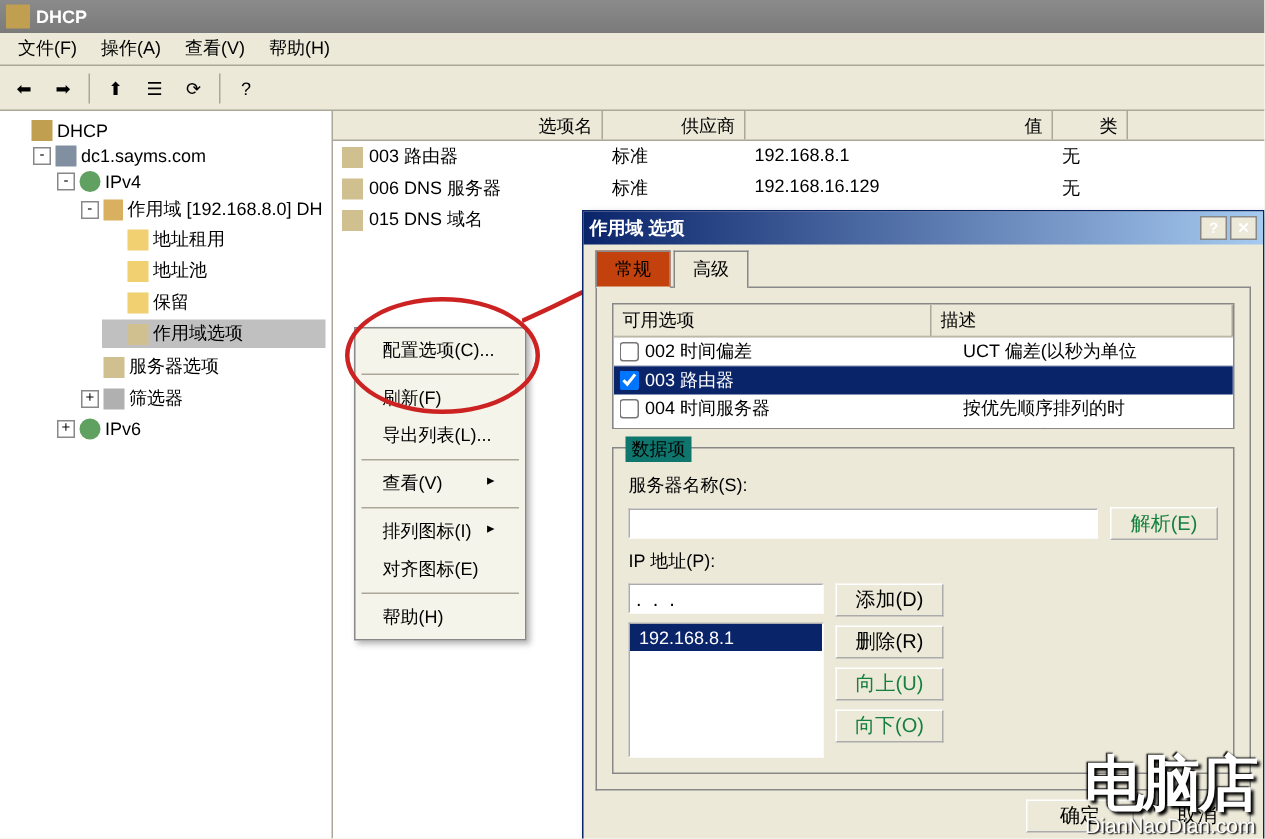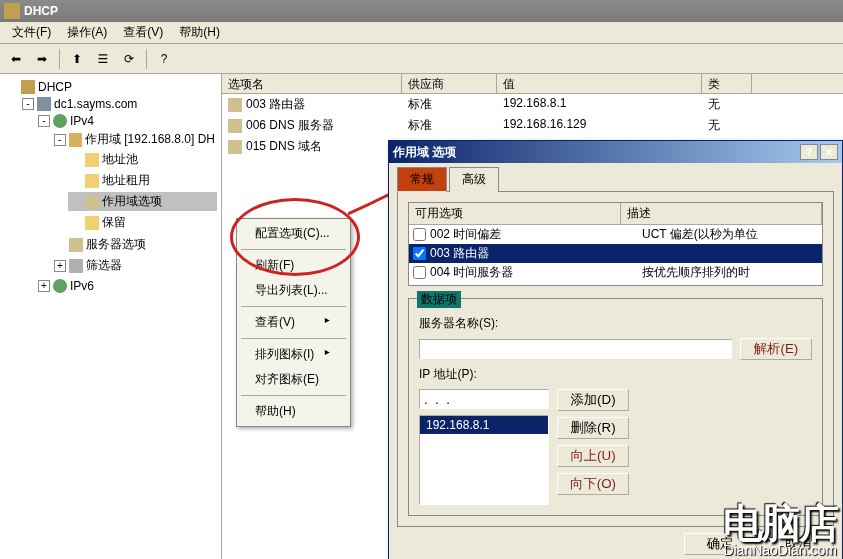--- a/index.html
+++ b/index.html
@@ -36,21 +36,21 @@
 .ico-dhcp { background: #c0a050; }
 .ico-server { background: #8090a0; }
 .ico-ipv4 { background: #60a060; border-radius: 50%; }
 .ico-ipv6 { background: #60a060; border-radius: 50%; }
 .ico-scope { background: #d8b060; }
 .ico-folder { background: #f0d070; }
 .ico-options { background: #d0c090; }
 .ico-filter { background: #b0b0b0; }
 
 
-.lv-header { display: flex; background: #ece9d8; border-bottom: 1px solid #aca899; height: 20px; }
+.lv-header { display: flex; background: #ece9d8; border-bottom: 1px solid #aca899; height: 20px; text-align: right; }
 .lv-header .col { border-right: 1px solid #aca899; padding: 2px 6px; }
 .lv-body { }
 .lv-row { display: flex; padding: 1px 0; }
 .lv-row .cell { padding: 1px 6px; }
 .col-name { width: 180px; }
 .col-vendor { width: 95px; }
 .col-value { width: 205px; }
 .col-type { width: 50px; }
 .lv-row .ico { width: 14px; height: 14px; display: inline-block; background: #d0c090; margin-right: 4px; vertical-align: middle; }
 
@@ -80,21 +80,21 @@
 .oc-name { width: 212px; }
 .oc-desc { flex: 1; }
 
 .groupbox { border: 1px solid #888; padding: 10px; margin-top: 12px; position: relative; }
 .groupbox > .gb-title { position: absolute; top: -8px; left: 8px; background: #0f766e; padding: 0 4px; }
 .field-row { display: flex; align-items: center; margin: 6px 0; gap: 8px; }
 .field-row label { width: 110px; }
 .text-input { border: 1px inset #fff; background: #fff; height: 20px; padding: 0 4px; flex: 1; }
 .text-input.ip { width: 130px; flex: none; background: #fff; }
 .btn { min-width: 72px; height: 22px; background: #ece9d8; border: 1px outset #fff; padding: 0 10px; cursor: pointer; }
-.btn:disabled { color: #7f1d1d; }
+.btn:disabled { color: #15803d; }
 .ip-list { border: 1px inset #fff; background: #fff; width: 130px; height: 90px; }
 .ip-list .ipitem { padding: 2px 6px; }
 .ip-list .ipitem.sel { background: #0a246a; color: #fff; }
 .btn-col { display: flex; flex-direction: column; gap: 6px; }
 .dlg-footer { display: flex; justify-content: flex-end; gap: 6px; margin-top: 6px; }
 
 
 .annot { position: absolute; pointer-events: none; }
 .ellipse { border: 3px solid #cc2222; border-radius: 50%; }
 
@@ -158,42 +158,42 @@
                     <div class="node">
                       <span class="expander">-</span>
                       <span class="t-icon ico-scope"></span>
                       <span>作用域 [192.168.8.0] DH</span>
                     </div>
                     <ul>
                       <li>
                           <div class="node">
                             <span class="expander blank"></span>
                             <span class="t-icon ico-folder"></span>
+                            <span>地址租用</span>
+                          </div>
+                        </li>
+                      <li>
+                          <div class="node">
+                            <span class="expander blank"></span>
+                            <span class="t-icon ico-folder"></span>
                             <span>地址池</span>
                           </div>
                         </li>
                       <li>
                           <div class="node">
                             <span class="expander blank"></span>
                             <span class="t-icon ico-folder"></span>
-                            <span>地址租用</span>
+                            <span>保留</span>
                           </div>
                         </li>
                       <li>
                           <div class="node selected">
                             <span class="expander blank"></span>
                             <span class="t-icon ico-options"></span>
                             <span>作用域选项</span>
-                          </div>
-                        </li>
-                      <li>
-                          <div class="node">
-                            <span class="expander blank"></span>
-                            <span class="t-icon ico-folder"></span>
-                            <span>保留</span>
                           </div>
                         </li>
                     </ul>
                   </li>
                   <li>
                       <div class="node">
                         <span class="expander blank"></span>
                         <span class="t-icon ico-options"></span>
                         <span>服务器选项</span>
                       </div>

